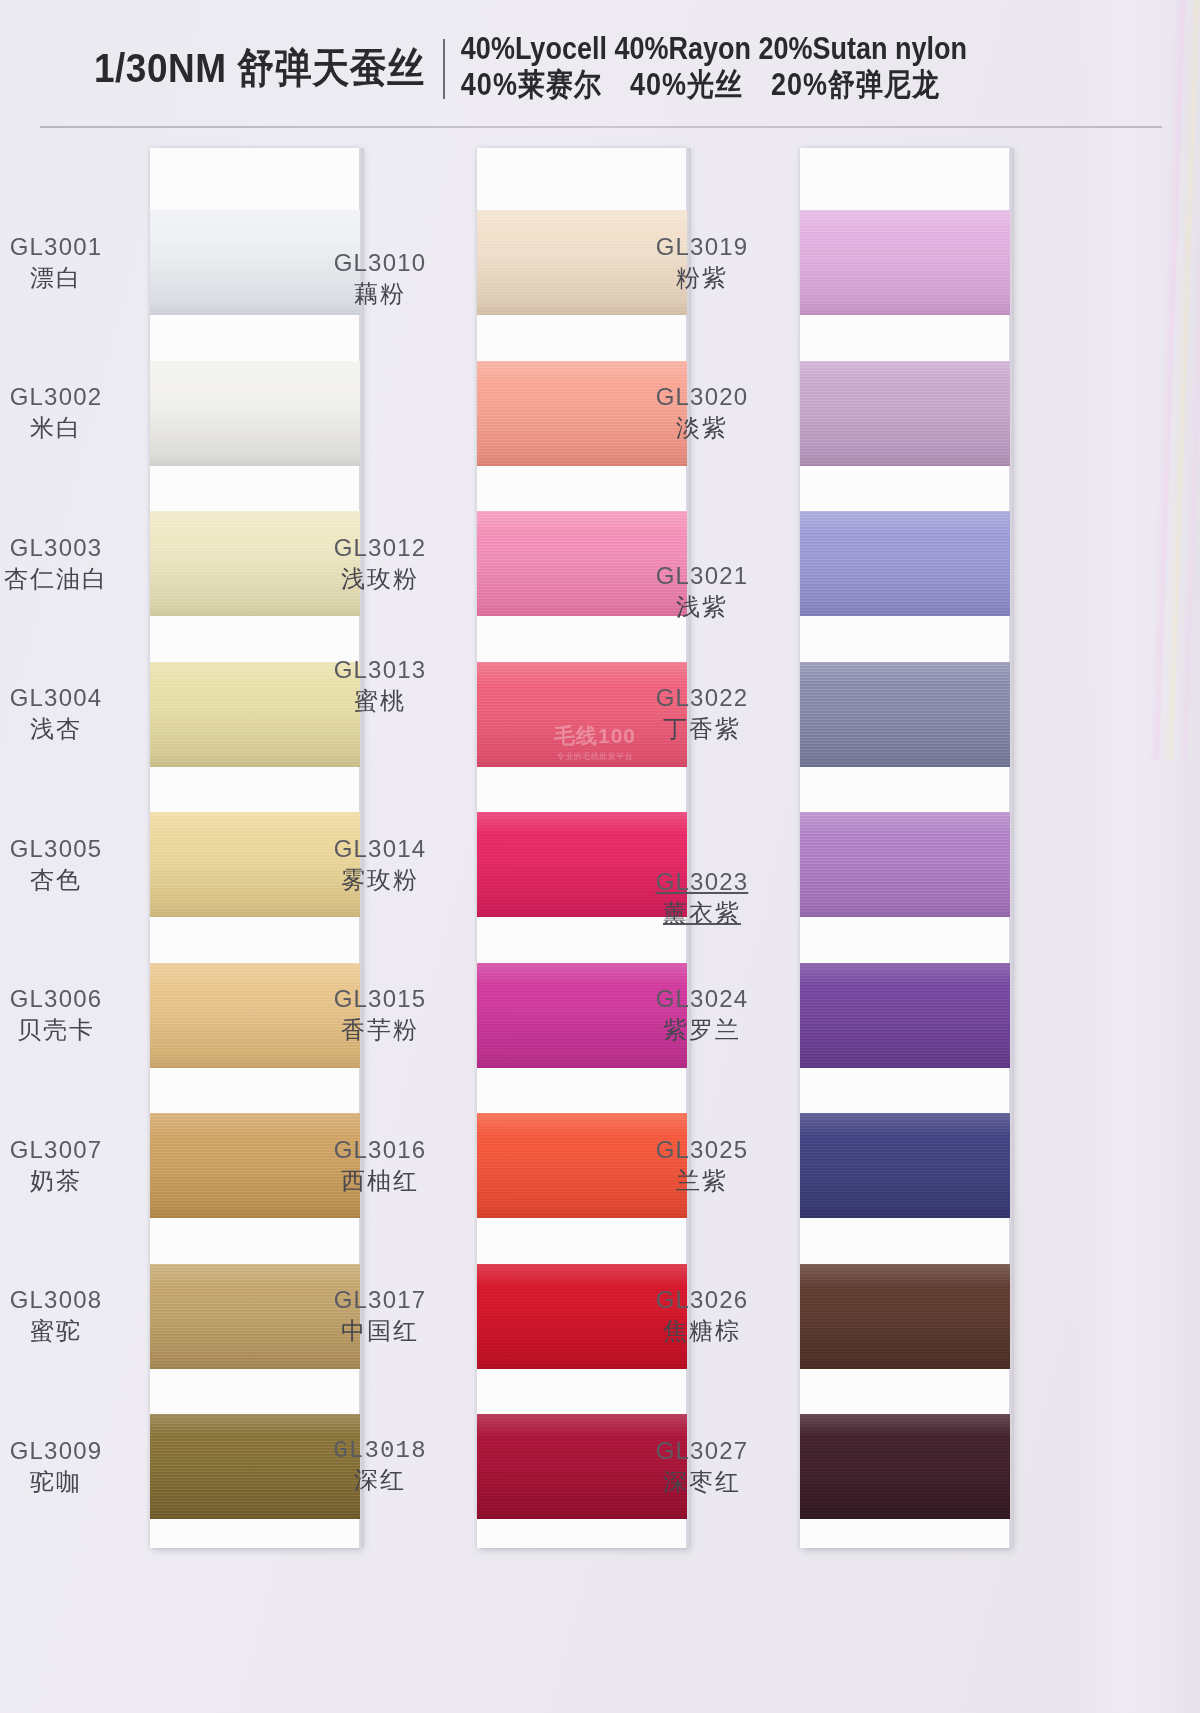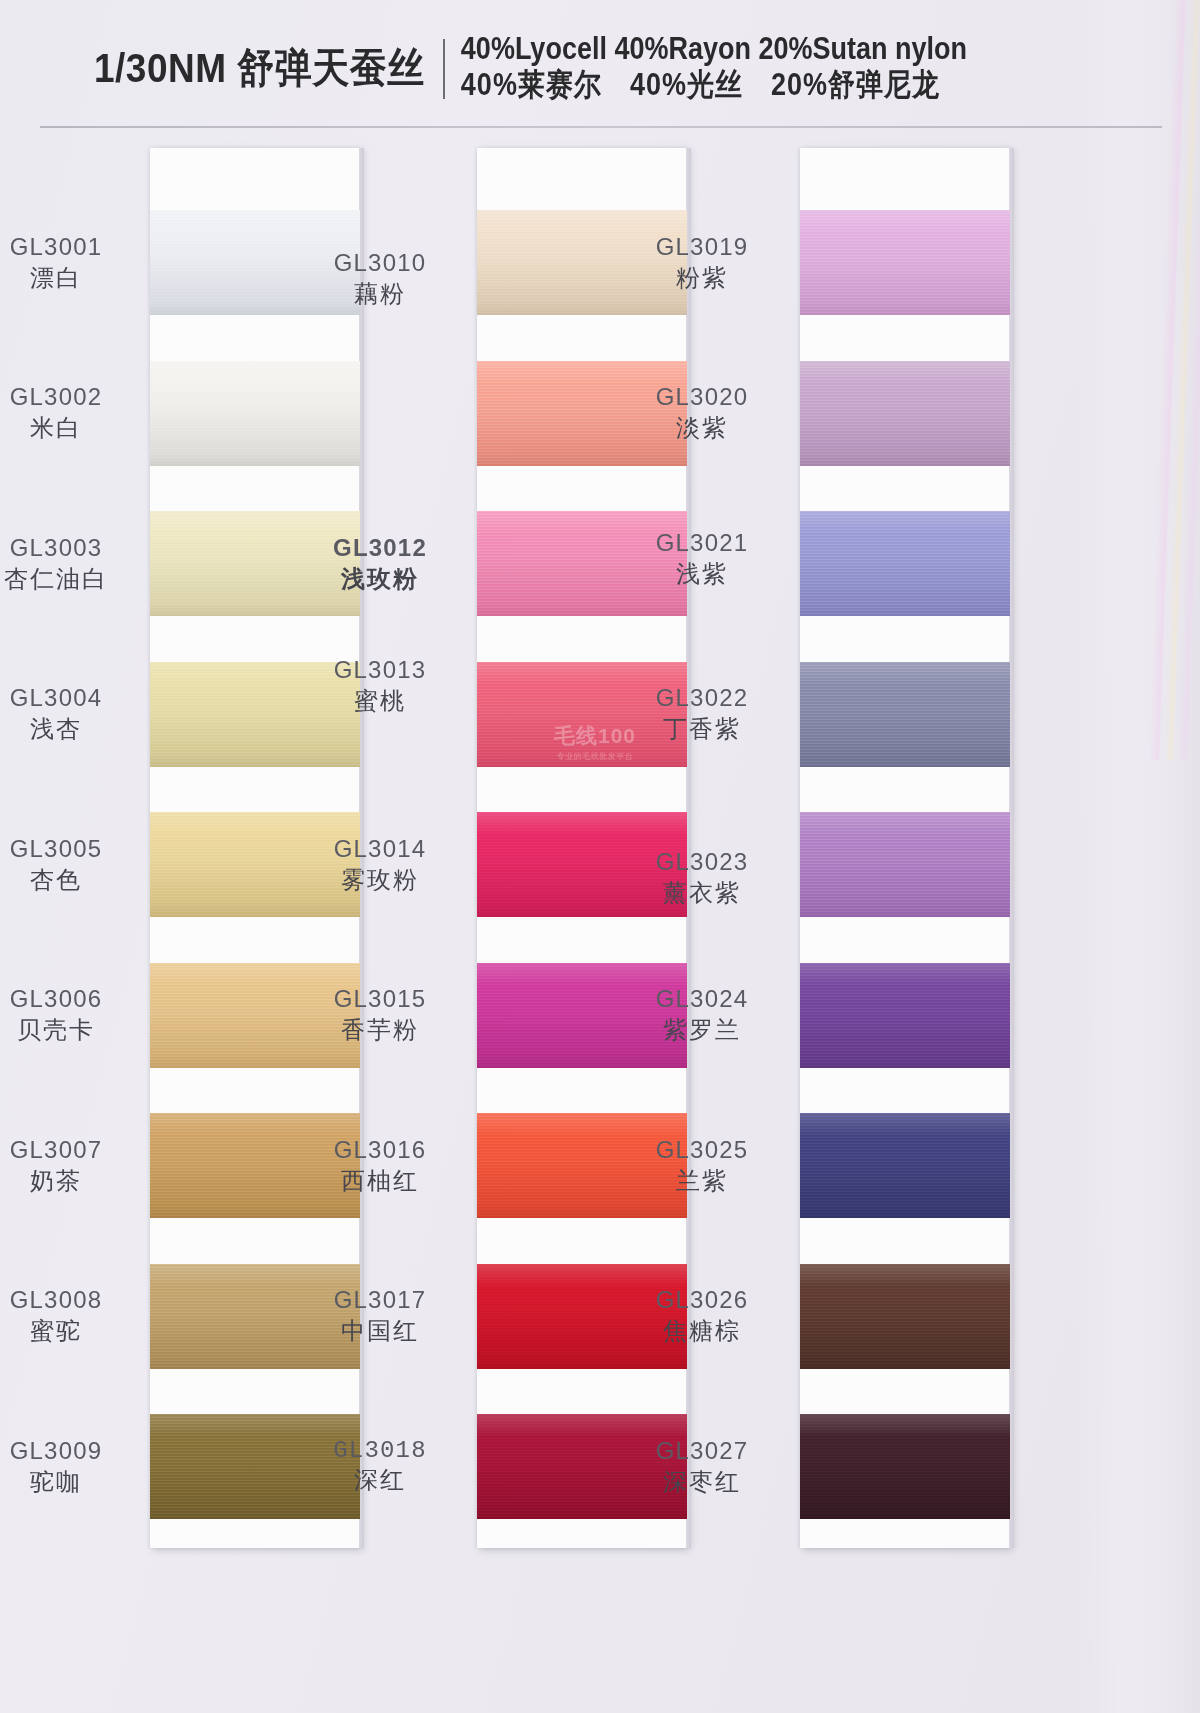--- a/index.html
+++ b/index.html
@@ -188,21 +188,21 @@
       <div class="swatch" style="top: 664px; height: 105px; background: linear-gradient(rgb(237, 216, 154) 0%, rgb(237, 216, 154) 45%, rgb(224, 199, 131) 100%);"></div>
       <div class="swatch" style="top: 814.5px; height: 105px; background: linear-gradient(rgb(232, 196, 137) 0%, rgb(232, 196, 137) 45%, rgb(220, 179, 114) 100%);"></div>
       <div class="swatch" style="top: 965px; height: 105px; background: linear-gradient(rgb(207, 161, 99) 0%, rgb(207, 161, 99) 45%, rgb(192, 145, 79) 100%);"></div>
       <div class="swatch" style="top: 1115.5px; height: 105px; background: linear-gradient(rgb(194, 163, 108) 0%, rgb(194, 163, 108) 45%, rgb(176, 143, 89) 100%);"></div>
       <div class="swatch" style="top: 1266px; height: 105px; background: linear-gradient(rgb(133, 112, 58) 0%, rgb(133, 112, 58) 45%, rgb(117, 98, 47) 100%);"></div>
     </div>
     <div class="label l2" style="top: 232.5px; margin-top: 16px;">
       <span class="code">GL3010</span>
       <span class="name">藕粉</span>
     </div>
-    <div class="label l2" style="top: 533.5px; font-weight: bold;">
+    <div class="label l2" style="top: 533.5px;">
       <span class="code">GL3012</span>
       <span class="name">浅玫粉</span>
     </div>
     <div class="label l2" style="top: 656px;">
       <span class="code">GL3013</span>
       <span class="name">蜜桃</span>
     </div>
     <div class="label l2" style="top: 834.5px;">
       <span class="code">GL3014</span>
       <span class="name">雾玫粉</span>
@@ -236,29 +236,29 @@
       <div class="swatch" style="top: 1266px; height: 105px; background: linear-gradient(rgb(168, 22, 56) 0%, rgb(168, 22, 56) 45%, rgb(150, 15, 46) 100%);"></div>
     </div>
     <div class="label l3" style="top: 232.5px;">
       <span class="code">GL3019</span>
       <span class="name">粉紫</span>
     </div>
     <div class="label l3" style="top: 383px;">
       <span class="code">GL3020</span>
       <span class="name">淡紫</span>
     </div>
-    <div class="label l3" style="top: 529px;">
+    <div class="label l3" style="top: 562px;">
       <span class="code">GL3021</span>
       <span class="name">浅紫</span>
     </div>
     <div class="label l3" style="top: 684px;">
       <span class="code">GL3022</span>
       <span class="name">丁香紫</span>
     </div>
-    <div class="label l3" style="top: 848px;">
+    <div class="label l3" style="top: 868px; text-decoration: underline;">
       <span class="code">GL3023</span>
       <span class="name">薰衣紫</span>
     </div>
     <div class="label l3" style="top: 985px;">
       <span class="code">GL3024</span>
       <span class="name">紫罗兰</span>
     </div>
     <div class="label l3" style="top: 1135.5px;">
       <span class="code">GL3025</span>
       <span class="name">兰紫</span>

